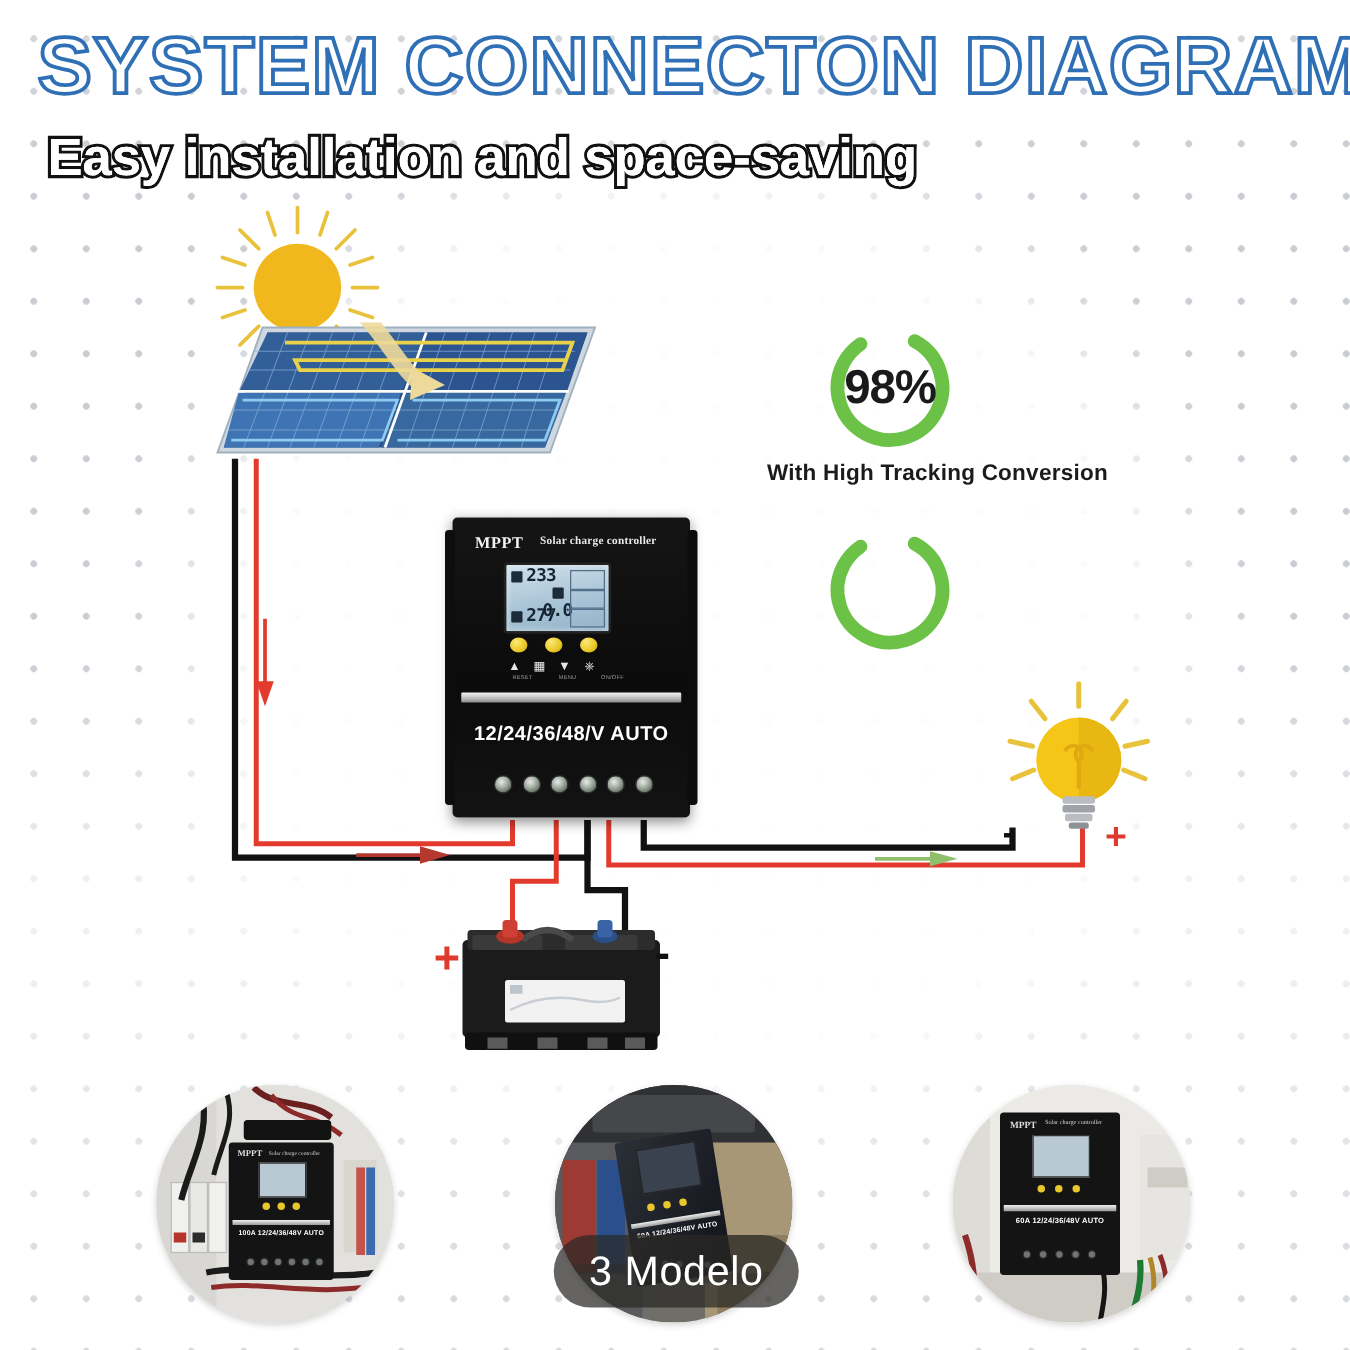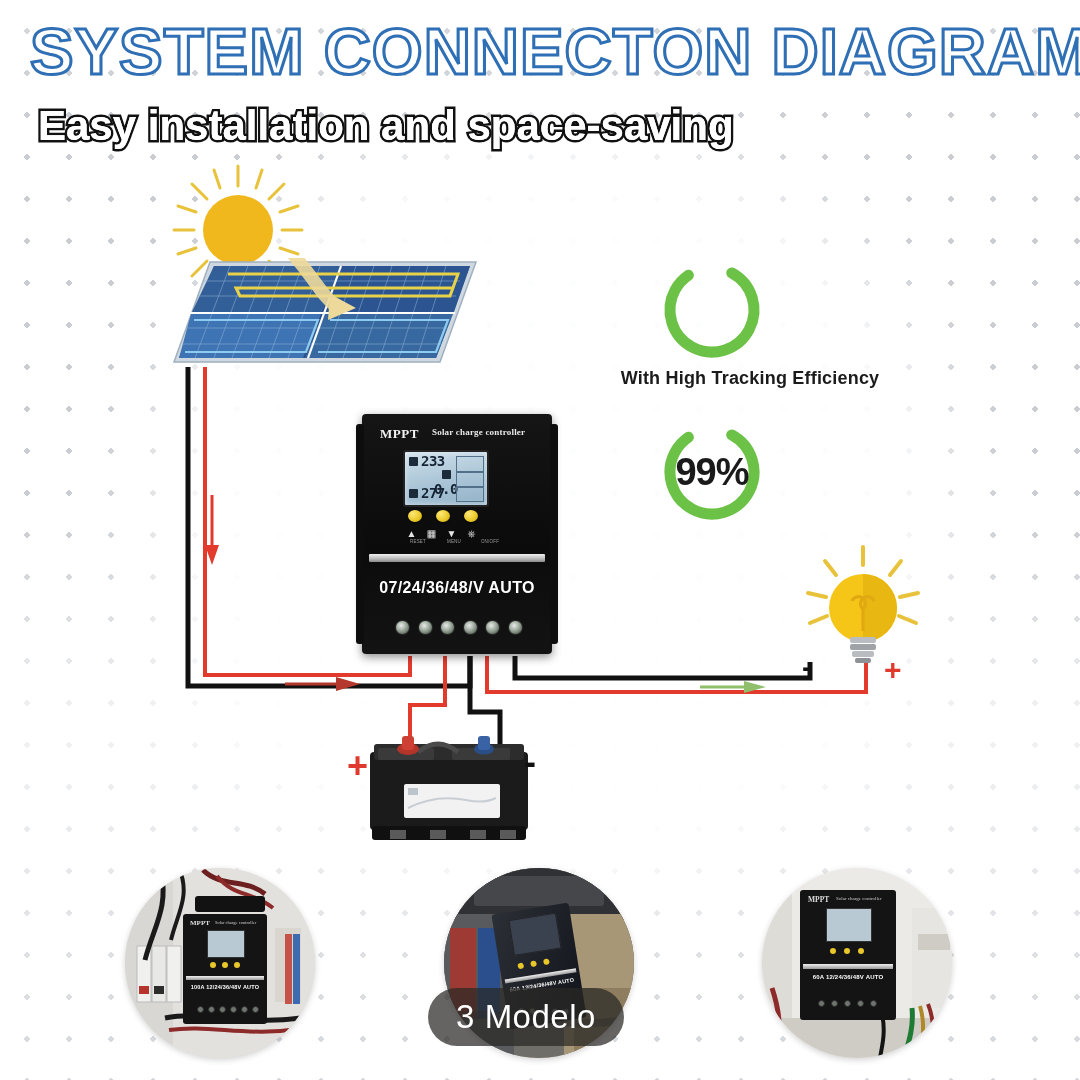--- a/index.html
+++ b/index.html
@@ -145,21 +145,21 @@
   }
   .mini-brand{position:absolute;color:#ddd;font-family:"Liberation Serif", serif;font-weight:700;}
   .mini-sub{position:absolute;color:#ccc;font-family:"Liberation Serif", serif;}
   .mini-lcd{position:absolute;background:#b9c9d4;border:1px solid #333;}
   .mini-btn{position:absolute;width:6px;height:6px;border-radius:50%;background:#e8c72a;}
   .mini-stripe{position:absolute;background:linear-gradient(180deg,#f0f0f0,#9a9a9a);}
   .mini-model{position:absolute;color:#fff;font-weight:700;letter-spacing:.2px;}
   .mini-term{position:absolute;width:7px;height:7px;border-radius:50%;background:#6f766f;border:1px solid #2a2a2a;box-sizing:border-box;}
 
   .modelo-badge{
-    position:absolute;left:428px;top:988px;width:196px;height:58px;
+    position:absolute;left:443px;top:988px;width:196px;height:58px;
     background:rgba(42,40,38,.72);border-radius:29px;
     display:flex;align-items:center;justify-content:center;
     color:#ffffff;font-size:33px;font-weight:400;letter-spacing:.5px;
   }
 
   .watermark{
     position:absolute;right:10px;bottom:8px;
     color:#e3e3e3;font-size:25px;font-weight:700;letter-spacing:-.3px;
     font-family:"Liberation Sans", sans-serif;
     text-shadow:0 1px 0 rgba(0,0,0,.05);
@@ -316,48 +316,48 @@
       <span class="btn-ico">▼</span>
       <span class="btn-ico">⎈</span>
     </div>
     <div class="btn-labels">
       <span class="btn-lab">RESET</span>
       <span class="btn-lab">MENU</span>
       <span class="btn-lab">ON/OFF</span>
     </div>
 
     <div class="ctrl-stripe"></div>
-    <div class="ctrl-model">07/24/36/48/V AUTO</div>
+    <div class="ctrl-model">12/24/36/48/V AUTO</div>
 
     <div class="terms">
       <div class="term"></div>
       <div class="term"></div>
       <div class="term"></div>
       <div class="term"></div>
       <div class="term"></div>
       <div class="term"></div>
     </div>
   </div>
 
   <div class="eff" style="left:600px;top:258px;">
     <div class="ring-wrap">
       <svg width="104" height="104" viewBox="0 0 104 104">
         <circle cx="52" cy="52" r="42" fill="none" stroke="#6cc247" stroke-width="11" stroke-linecap="round" stroke-dasharray="218 264" transform="rotate(-62 52 52)"></circle>
       </svg>
     </div>
-    <div class="eff-cap">With High Tracking Efficiency</div>
+    <div class="eff-num">98%</div>
+    <div class="eff-cap">With High Tracking Conversion</div>
   </div>
 
   <div class="eff" style="left:600px;top:420px;">
     <div class="ring-wrap">
       <svg width="104" height="104" viewBox="0 0 104 104">
         <circle cx="52" cy="52" r="42" fill="none" stroke="#6cc247" stroke-width="11" stroke-linecap="round" stroke-dasharray="218 264" transform="rotate(-62 52 52)"></circle>
       </svg>
     </div>
-    <div class="eff-num">99%</div>
   </div>
 
   <div class="bulb">
     <svg width="130" height="135" viewBox="0 0 130 135">
       <g stroke="#e8c23a" stroke-width="4" stroke-linecap="round">
         <line x1="63" y1="2" x2="63" y2="20"></line>
         <line x1="25" y1="16" x2="36" y2="30"></line>
         <line x1="101" y1="16" x2="90" y2="30"></line>
         <line x1="8" y1="48" x2="26" y2="52"></line>
         <line x1="118" y1="48" x2="100" y2="52"></line>

